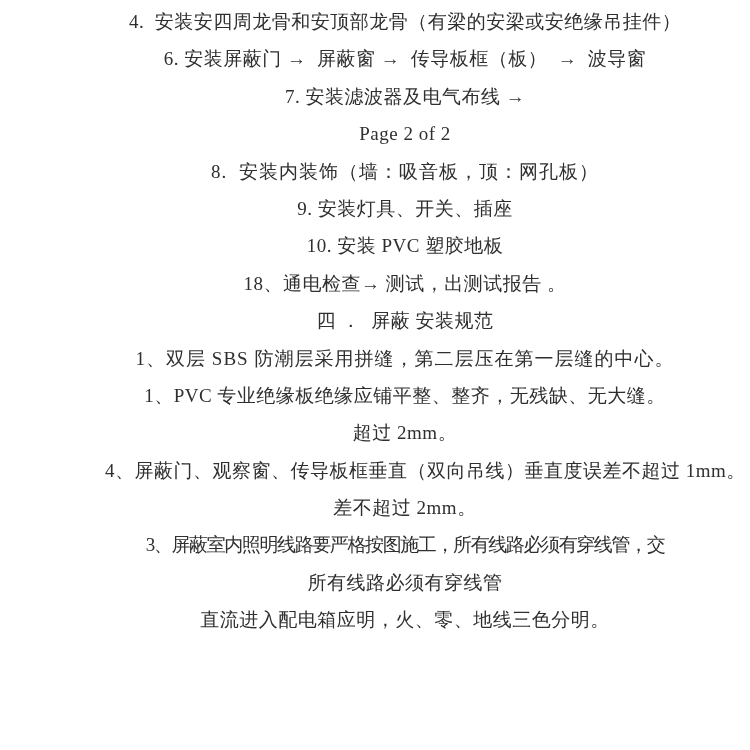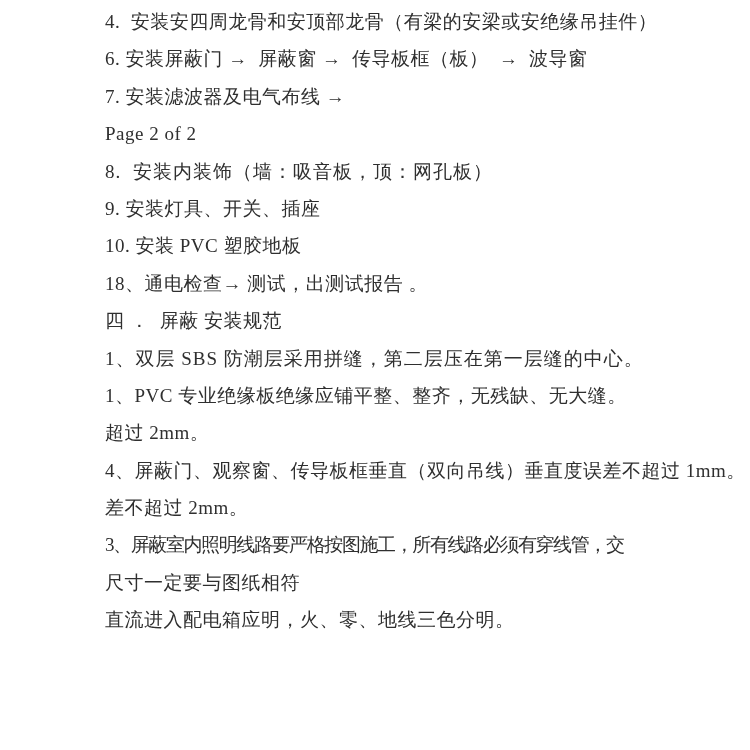--- a/index.html
+++ b/index.html
@@ -14,20 +14,21 @@
     background: #ffffff;
     overflow: hidden;
     font-family: "Liberation Serif", serif;
     color: #2f2f2f;
   }
   .text-block {
     position: absolute;
     left: 105px;
     top: 3px;
     width: 600px;
+    text-align: center;
   }
   .line {
     height: 37.4px;
     line-height: 37.4px;
     font-size: 19px;
     white-space: pre;
     letter-spacing: 0.5px;
   }
   
   .line:nth-child(5) {
@@ -56,16 +57,16 @@
     <div class="line">9. 安装灯具、开关、插座</div>
     <div class="line">10. 安装 PVC 塑胶地板</div>
     <div class="line">18、通电检查→ 测试，出测试报告 。</div>
     <div class="line">四 ．  屏蔽 安装规范</div>
     <div class="line">1、双层 SBS 防潮层采用拼缝，第二层压在第一层缝的中心。</div>
     <div class="line">1、PVC 专业绝缘板绝缘应铺平整、整齐，无残缺、无大缝。</div>
     <div class="line">超过 2mm。</div>
     <div class="line">4、屏蔽门、观察窗、传导板框垂直（双向吊线）垂直度误差不超过 1mm。</div>
     <div class="line">差不超过 2mm。</div>
     <div class="line">3、屏蔽室内照明线路要严格按图施工，所有线路必须有穿线管，交</div>
-    <div class="line">尺寸一定要与图纸相符</div>
+    <div class="line">所有线路必须有穿线管</div>
     <div class="line">直流进入配电箱应明，火、零、地线三色分明。</div>
   </div>
 </div>
 
 </body></html>

